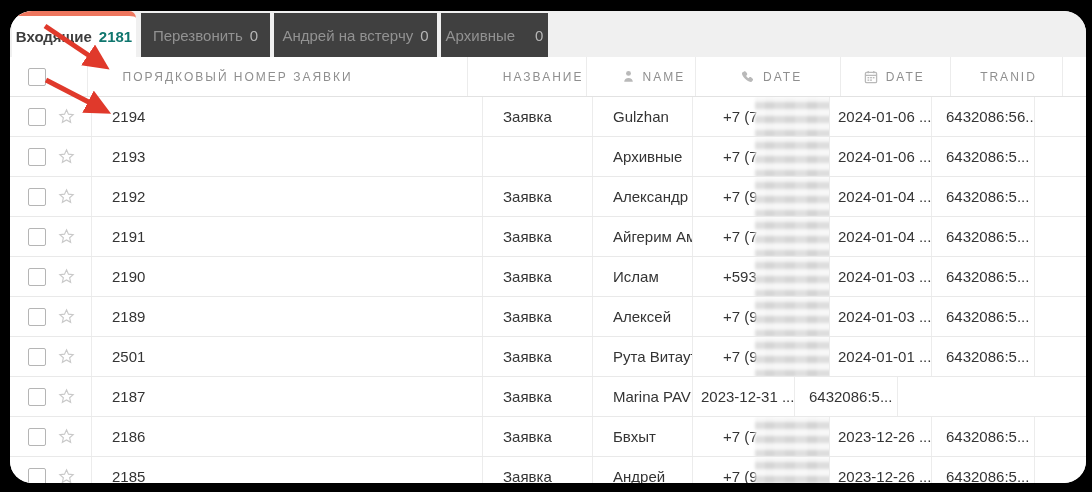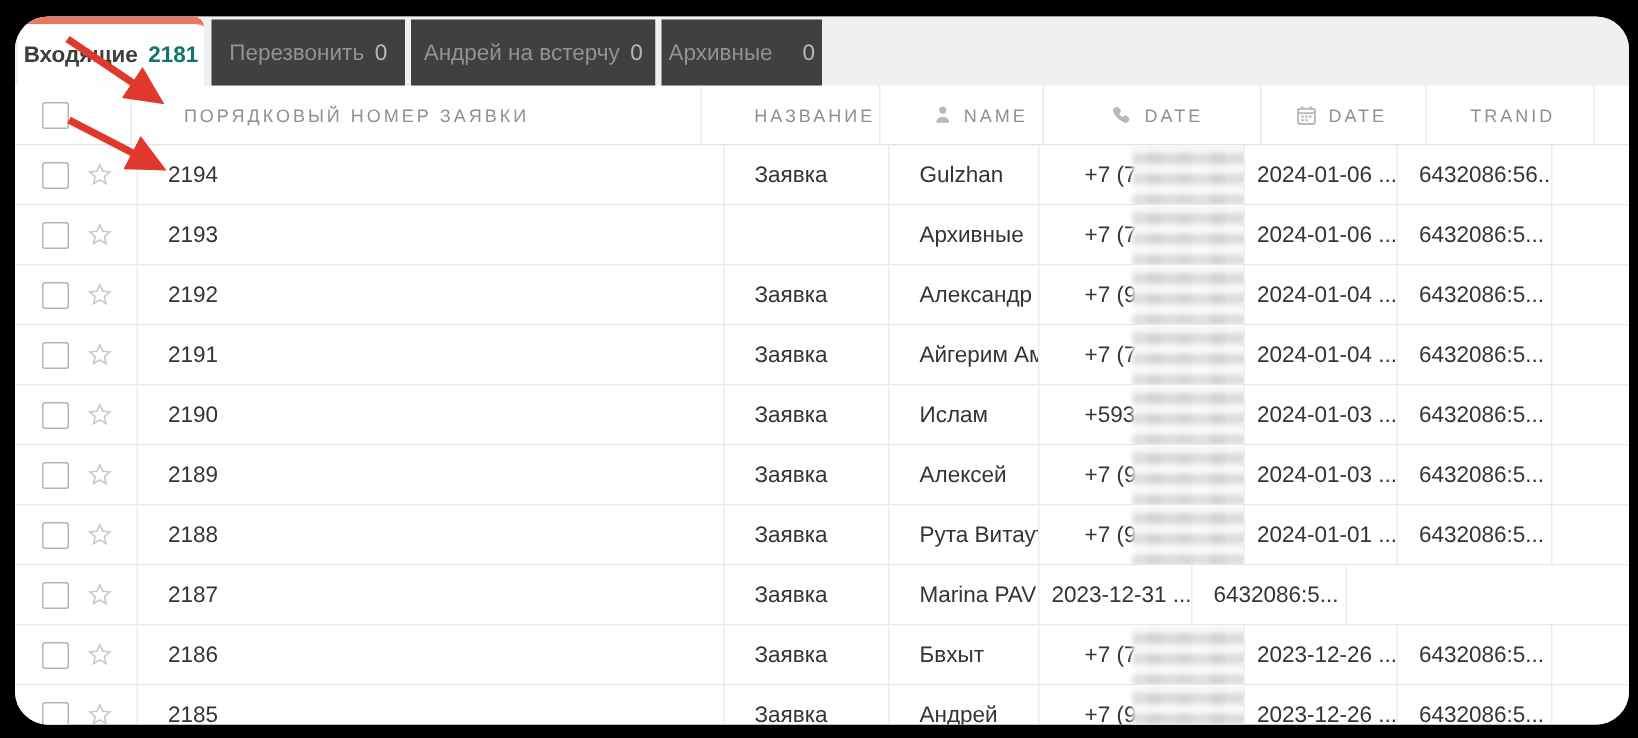--- a/index.html
+++ b/index.html
@@ -266,21 +266,21 @@
   </div>
       <div class="trow">
     <div class="cell col-check">
       <span class="checkbox"></span>
       <span class="star">
         <svg width="19" height="19" viewBox="0 0 24 24">
           <path d="M12 3.6l2.47 5.46 5.95.55-4.5 3.94 1.33 5.84L12 16.3l-5.25 3.09 1.33-5.84-4.5-3.94 5.95-.55z" fill="none" stroke="#c9c9c9" stroke-width="1.4"></path>
         </svg>
       </span>
     </div>
-    <div class="cell col-num">2188</div>
+    <div class="cell col-num">2501</div>
     <div class="cell col-title">Заявка</div>
     <div class="cell col-name ellipsis">Рута Витаут...</div>
     <div class="cell col-phone">
       <span>+7 (9</span>
       <span class="smudge"></span>
     </div>
     <div class="cell col-date">2024-01-01 ...</div>
     <div class="cell col-tranid">6432086:5...</div>
     <div class="cell col-date2"></div>
   </div>

